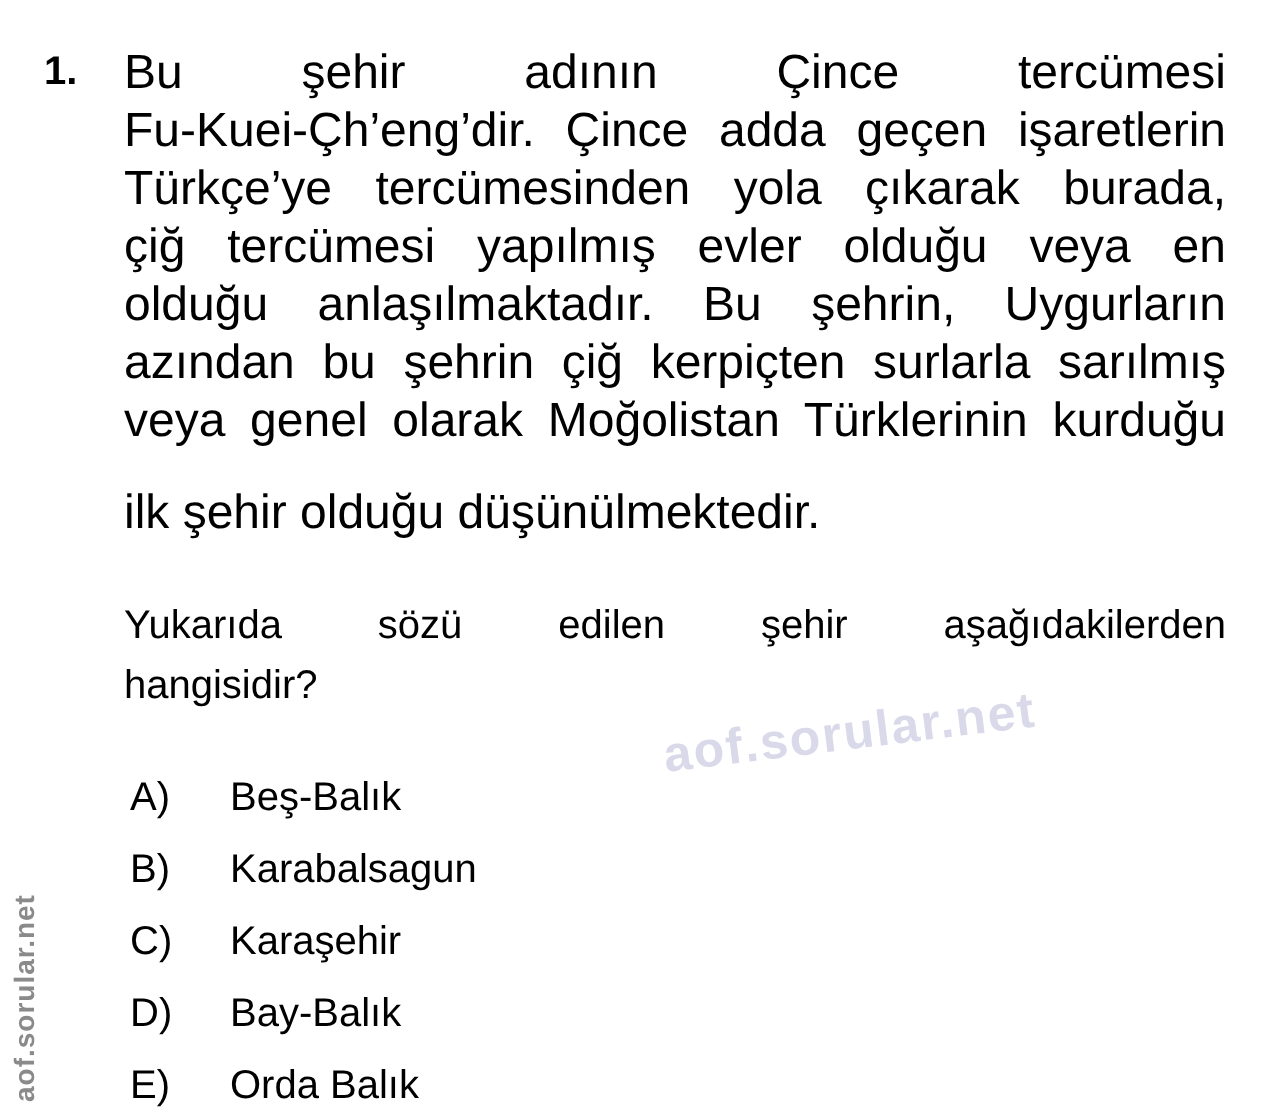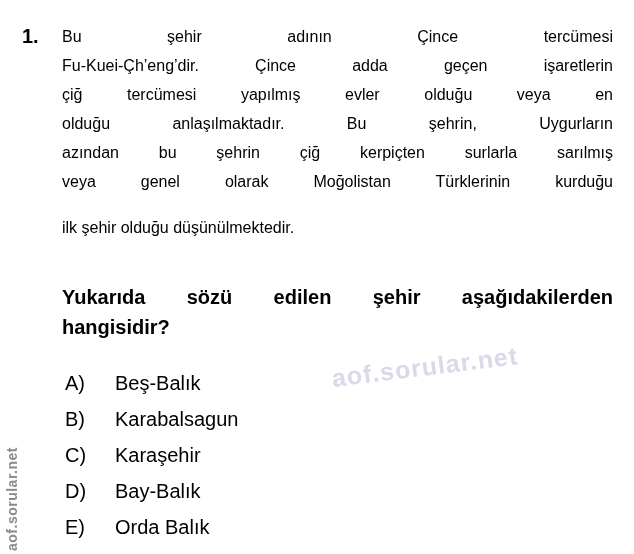--- a/index.html
+++ b/index.html
@@ -27,34 +27,34 @@
     top: 0;
     font-size: 20px;
     font-weight: bold;
     line-height: 29px;
   }
   .qcontent {
     margin-left: 40px; 
     width: 551px;      
   }
   .body-line {
-    font-size: 16px;
+    font-size: 24px;
     line-height: 29px;
     white-space: normal;
     text-align: justify;
     text-align-last: justify;
   }
   .body-line.last {
     text-align: left;
     text-align-last: left;
     margin-top: 17px;
   }
   .prompt {
-    margin-top: 40px;
-    font-weight: bold;
+    margin-top: 27px;
+    font-weight: normal;
   }
   .prompt-line {
     font-size: 20px;
     line-height: 30px;
     text-align: justify;
     text-align-last: justify;
   }
   .prompt-line.last {
     text-align: center;
     text-align-last: left;
@@ -111,20 +111,21 @@
 
 <div class="question-wrap">
 
   <div class="qnum">1.</div>
 
   <div class="qcontent">
 
     <div>
       <div class="body-line">Bu şehir adının Çince tercümesi</div>
       <div class="body-line">Fu-Kuei-Çh’eng’dir. Çince adda geçen işaretlerin</div>
+      <div class="body-line">Türkçe’ye tercümesinden yola çıkarak burada,</div>
       <div class="body-line">çiğ tercümesi yapılmış evler olduğu veya en</div>
       <div class="body-line">olduğu anlaşılmaktadır. Bu şehrin, Uygurların</div>
       <div class="body-line">azından bu şehrin çiğ kerpiçten surlarla sarılmış</div>
       <div class="body-line">veya genel olarak Moğolistan Türklerinin kurduğu</div>
       <div class="body-line last">ilk şehir olduğu düşünülmektedir.</div>
     </div>
 
     <div class="prompt">
       <div class="prompt-line">Yukarıda sözü edilen şehir aşağıdakilerden</div>
       <div class="prompt-line last">hangisidir?</div>

